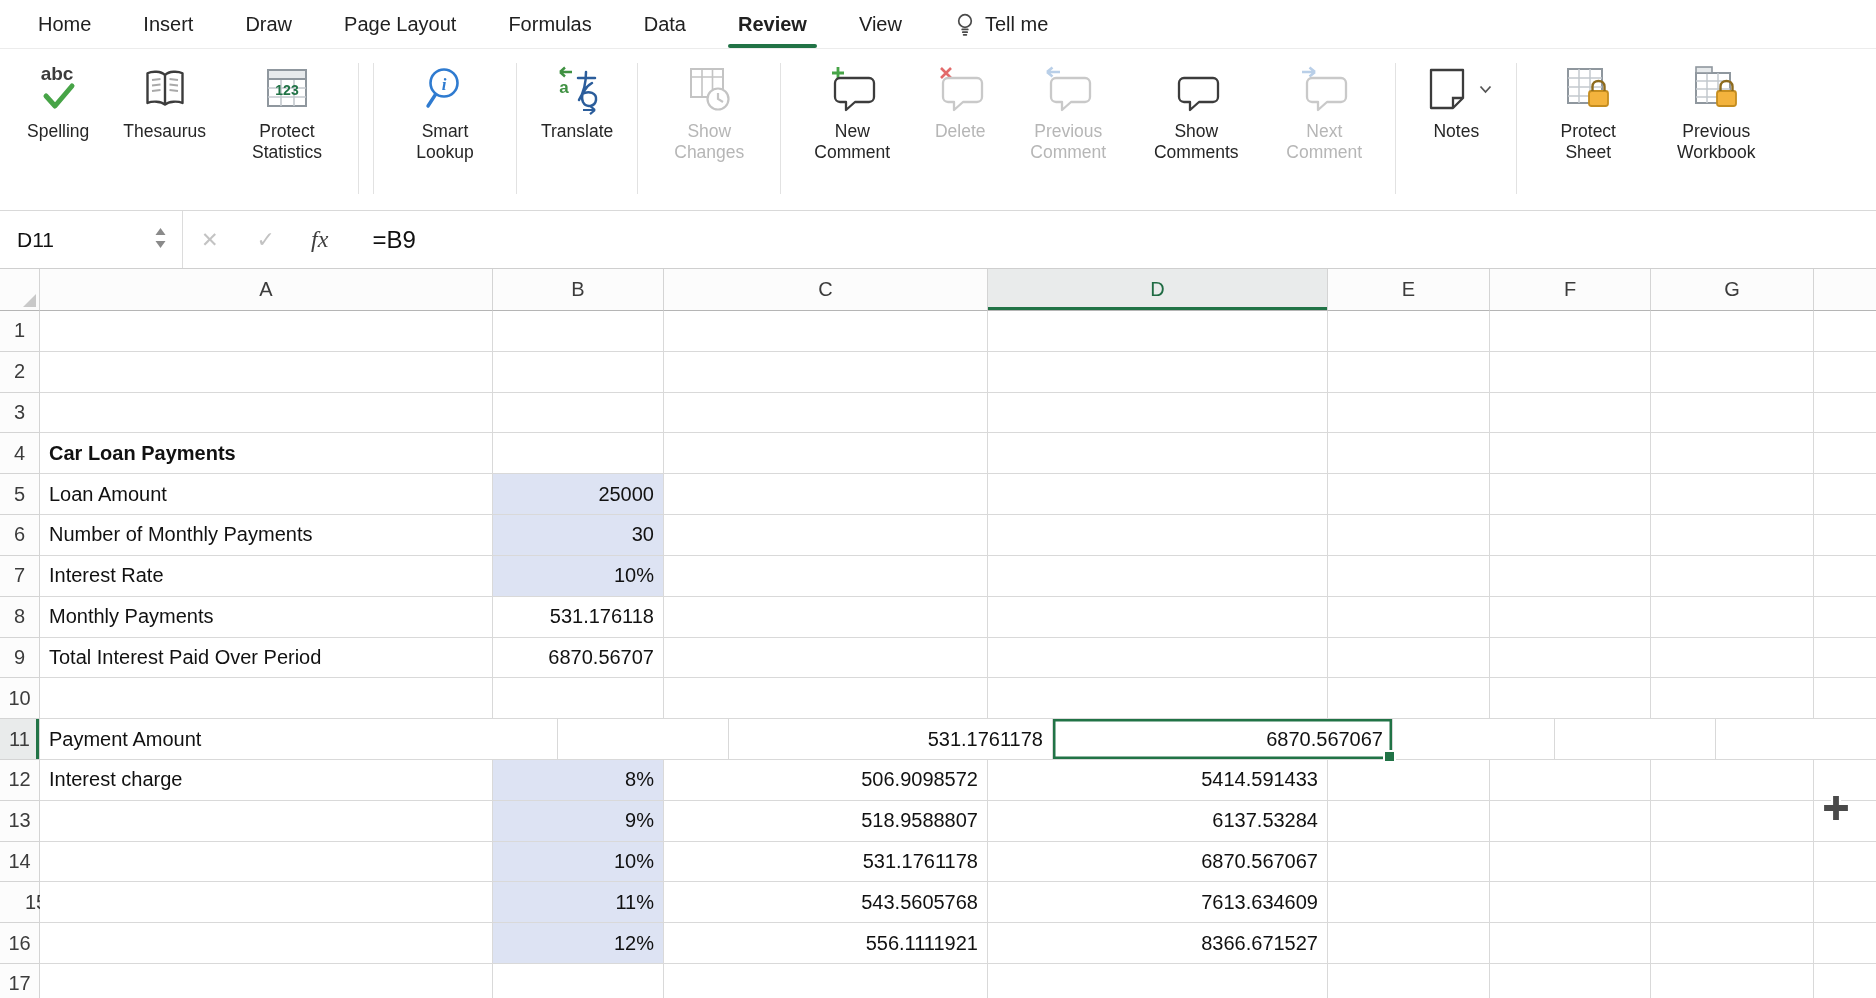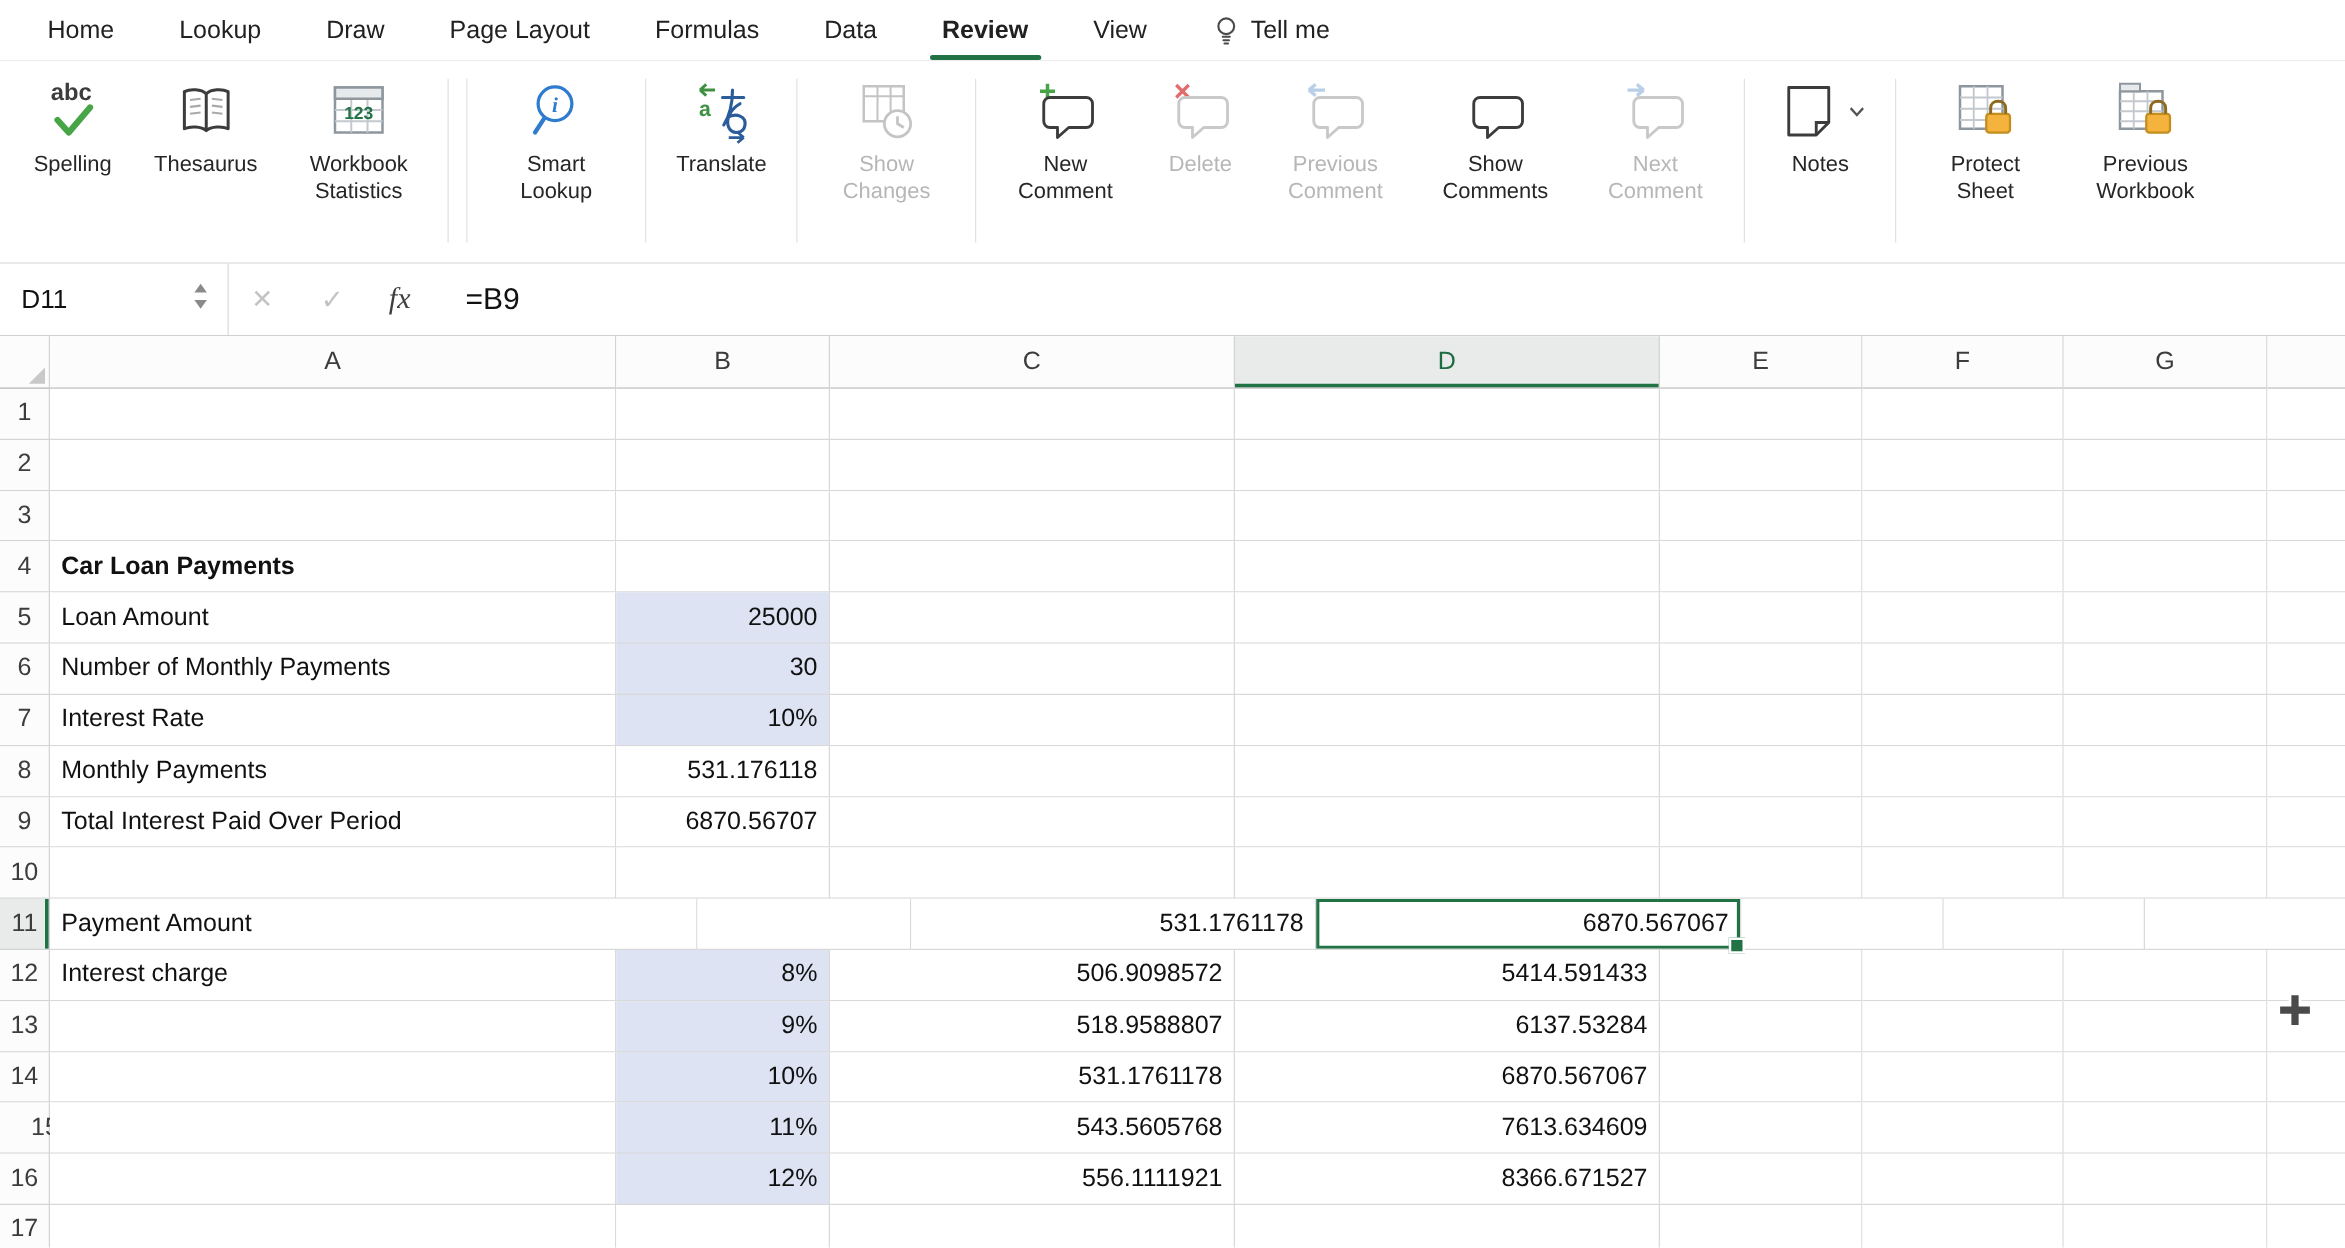--- a/index.html
+++ b/index.html
@@ -58,21 +58,21 @@
 </head>
 <body>
 
 <div class="app">
 
   <div class="tabbar">
       <div class="tab">
         <span class="tab-lbl">Home</span>
       </div>
       <div class="tab">
-        <span class="tab-lbl">Lookup</span>
+        <span class="tab-lbl">Insert</span>
       </div>
       <div class="tab">
         <span class="tab-lbl">Draw</span>
       </div>
       <div class="tab">
         <span class="tab-lbl">Page Layout</span>
       </div>
       <div class="tab">
         <span class="tab-lbl">Formulas</span>
       </div>
@@ -125,21 +125,21 @@
           <div class="icon-row">
             <span class="ric">
               <svg viewBox="0 0 54 54">
                 <rect x="8" y="8" width="38" height="36" fill="#fff" stroke="#8f979e" stroke-width="2"></rect>
                 <path d="M8 17 H46 M8 26 H46 M8 35 H46 M21 8 V44 M34 8 V44" stroke="#c3c9ce" stroke-width="1.6" fill="none"></path>
                 <rect x="8" y="8" width="38" height="9" fill="#e7eaec" stroke="#8f979e" stroke-width="2"></rect>
                 <text x="27" y="33" text-anchor="middle" font-size="14" font-weight="bold" fill="#217346" font-family="Liberation Sans, sans-serif">123</text>
               </svg>
             </span>
           </div>
-          <div class="lbl">Workbook Statistics</div>
+          <div class="lbl">Protect Statistics</div>
         </div>
       </div>
       <div class="rsep"></div>
       <div class="rsep"></div>
       <div class="rgroup">
         <div class="rbtn">
           <div class="icon-row">
             <span class="ric">
               <svg viewBox="0 0 54 54">
                 <circle cx="26" cy="21" r="13.5" fill="none" stroke="#2f7bd0" stroke-width="2.6"></circle>

